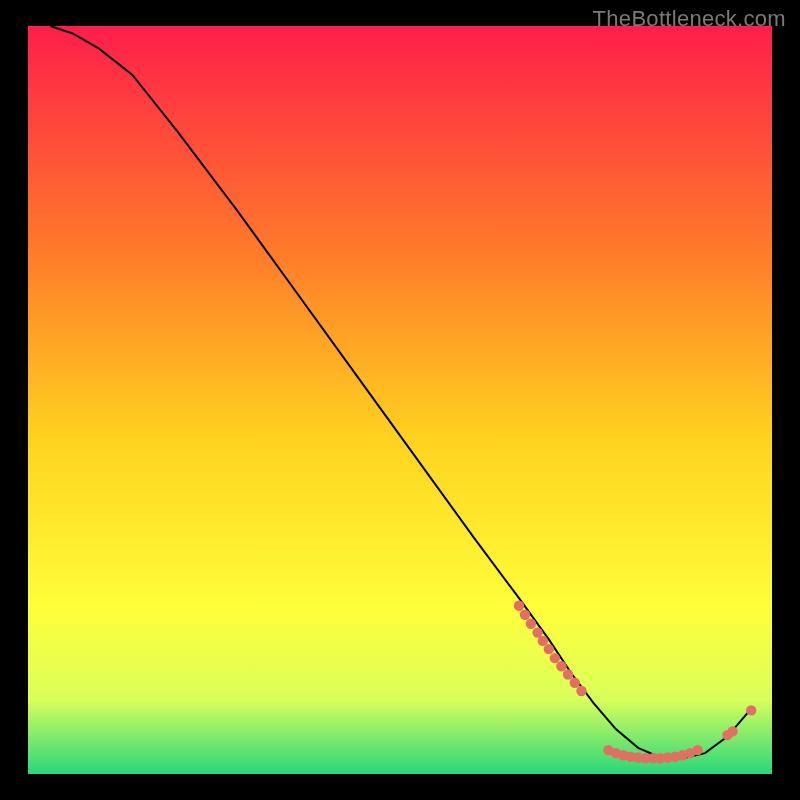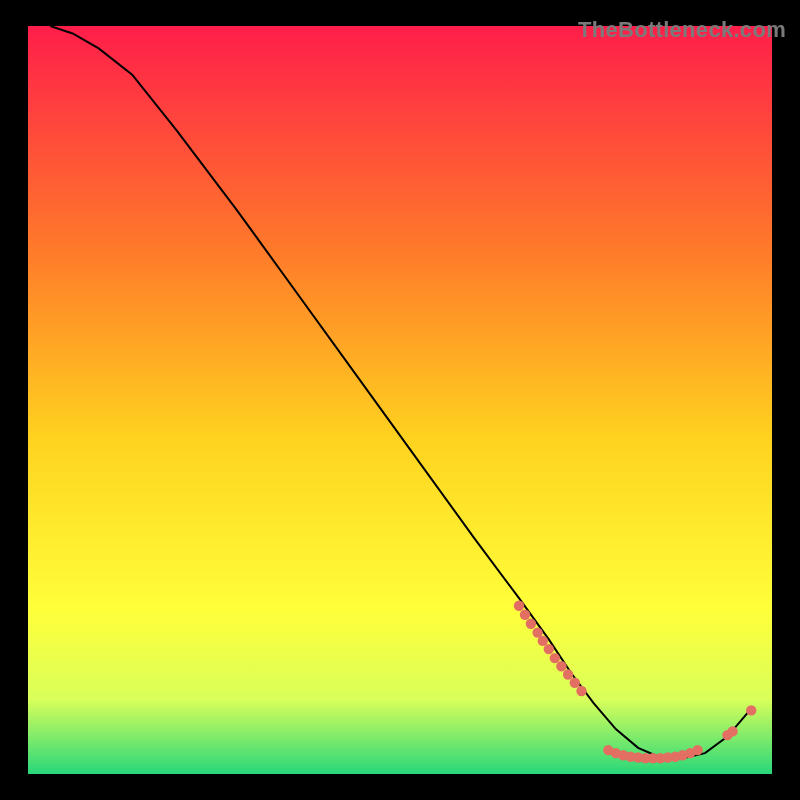--- a/index.html
+++ b/index.html
@@ -12,25 +12,25 @@
     font-family: Arial, Helvetica, sans-serif;
   }
   .frame {
     position: relative;
     width: 800px;
     height: 800px;
     background: #000000;
   }
   .watermark {
     position: absolute;
-    top: 17px;
+    top: 6px;
     right: 14px;
     color: #7a7a7a;
     font-size: 22px;
-    font-weight: 700;
+    font-weight: 400;
     letter-spacing: 0.3px;
     z-index: 10;
     margin-left: 20px;
   }
   .plot-wrap {
     position: absolute;
     left: 28px;
     top: 26px;
     width: 744px;
     height: 748px;

